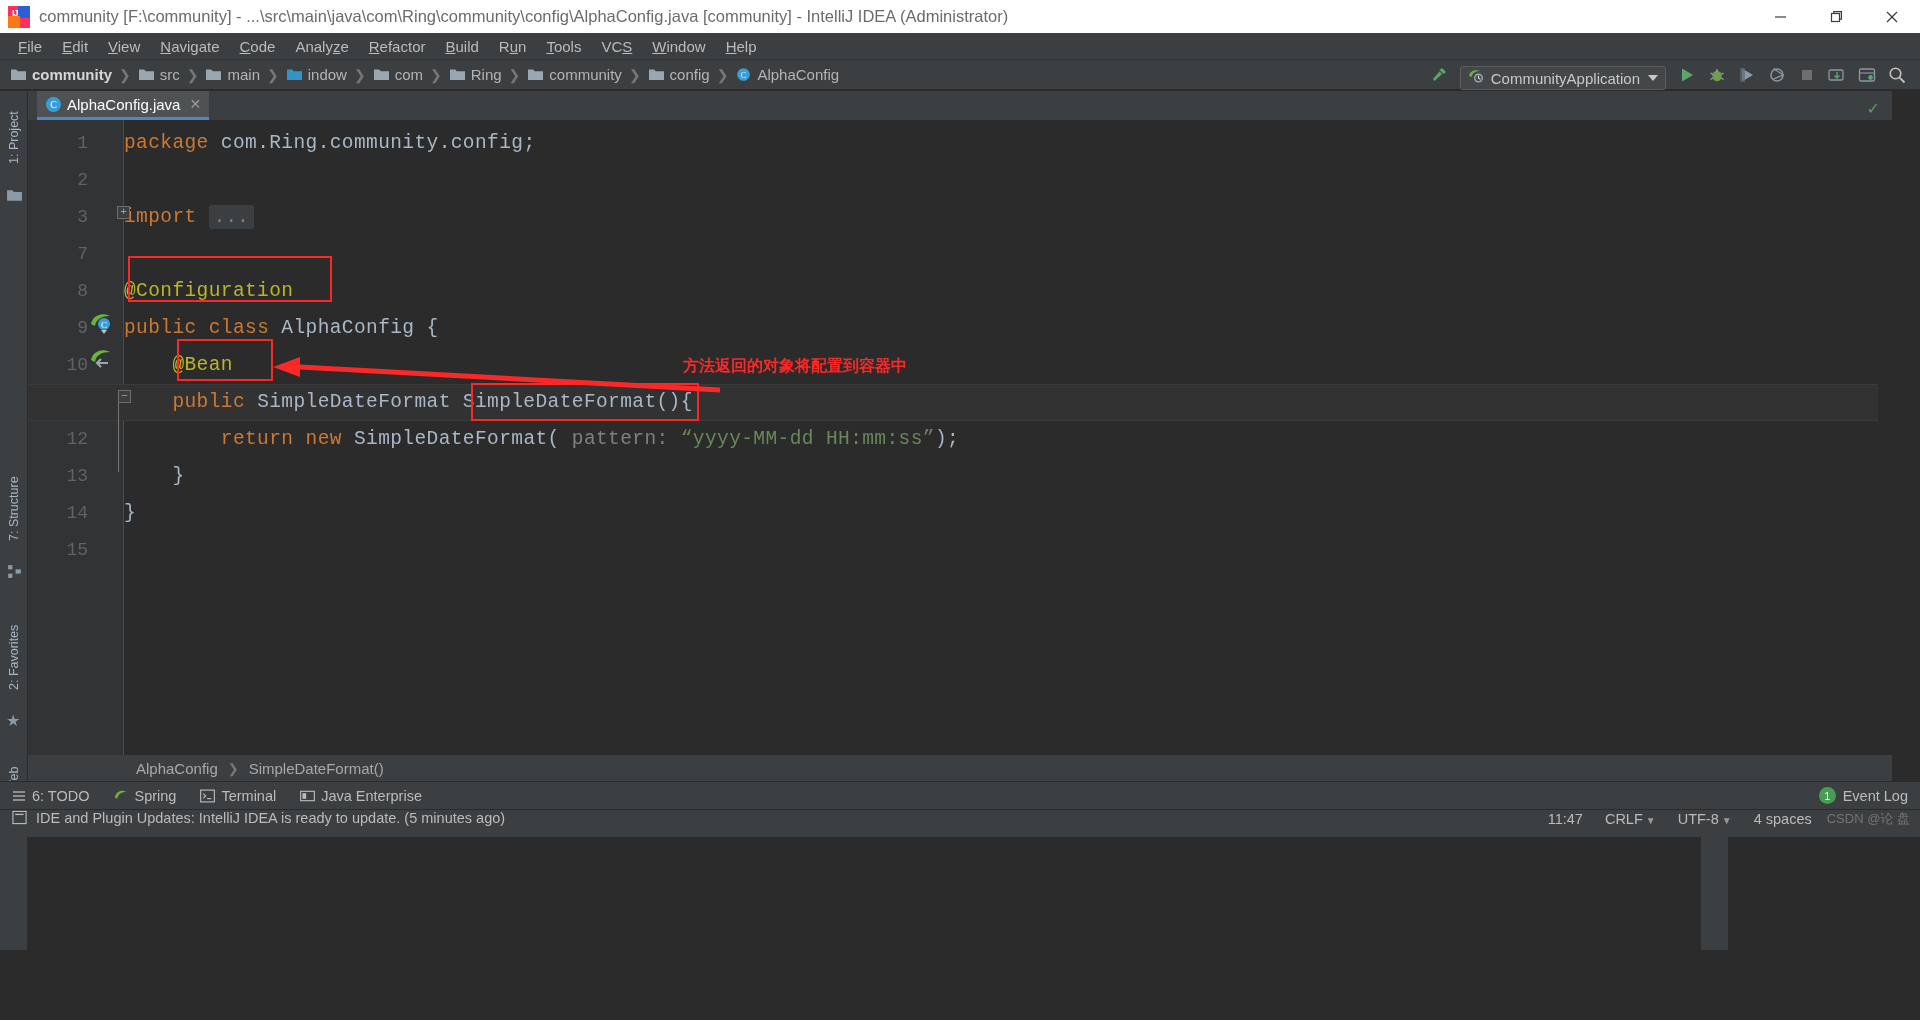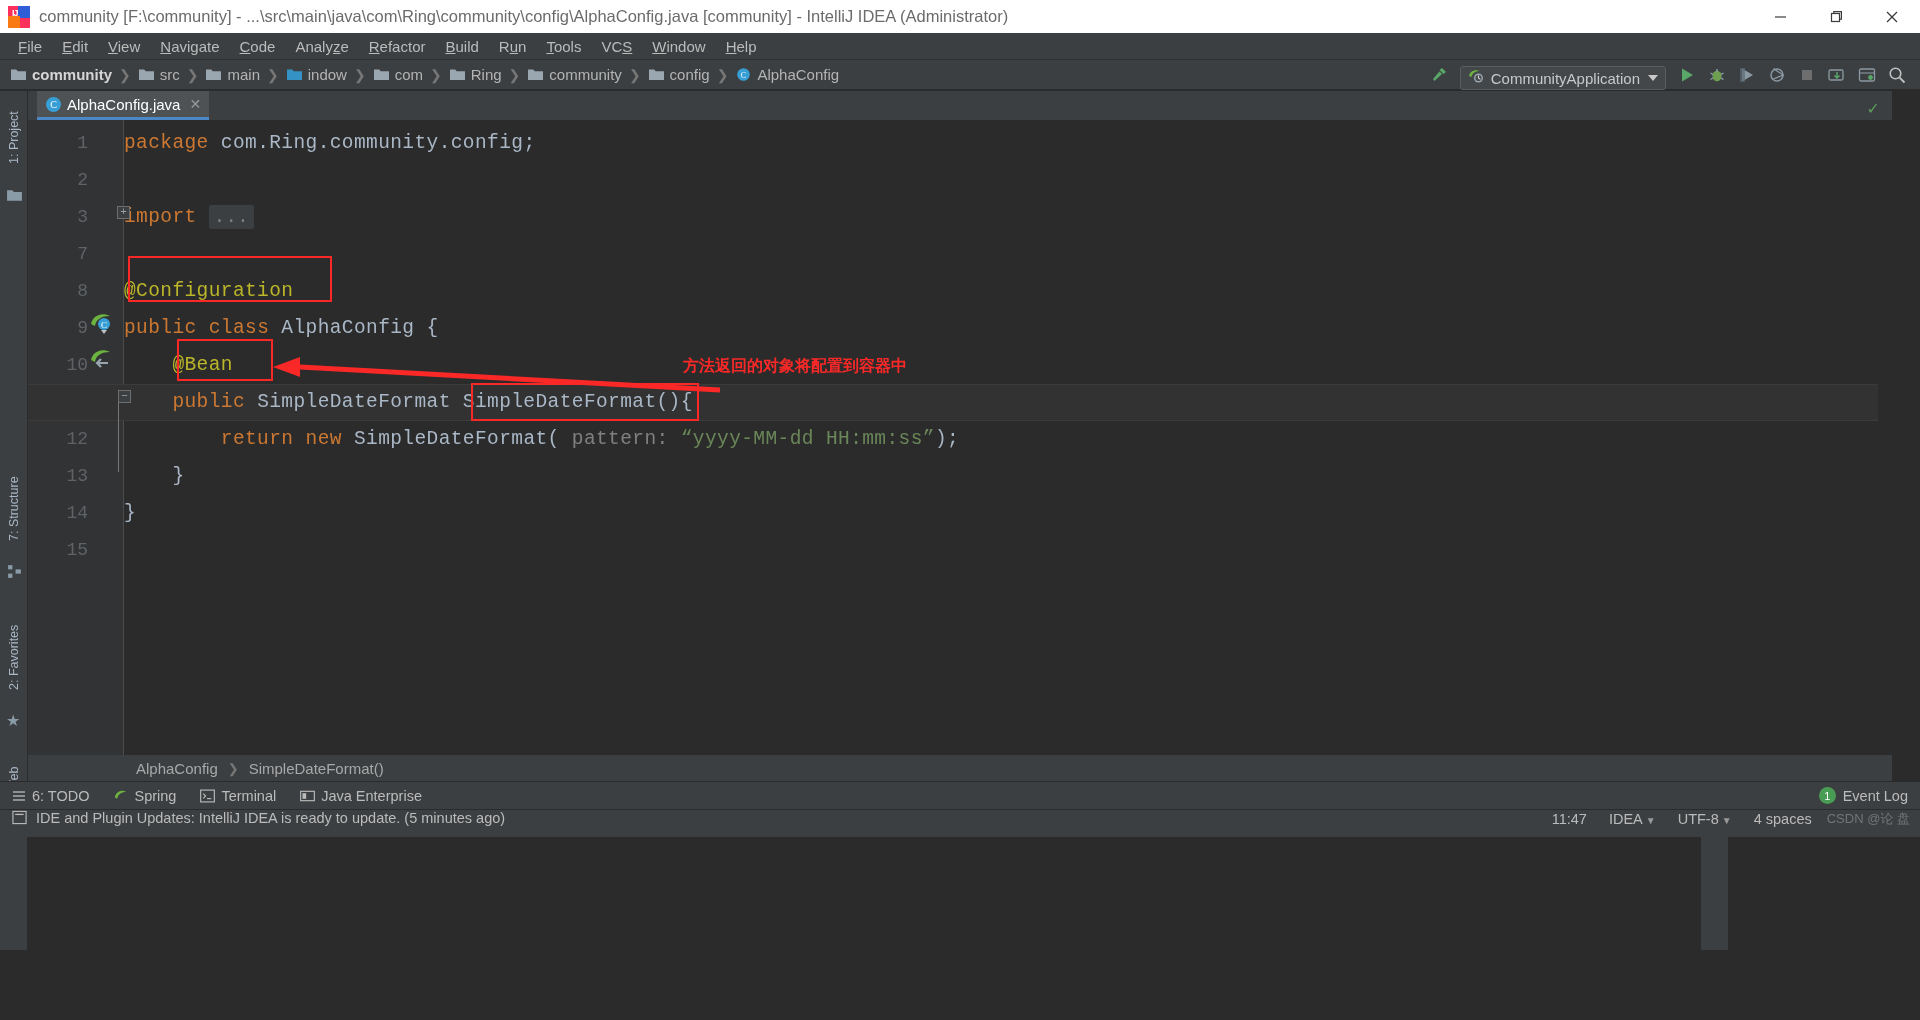--- a/index.html
+++ b/index.html
@@ -601,21 +601,21 @@
   <div class="statusbar">
     <svg width="15" height="15" viewBox="0 0 16 16" style="position:absolute; left:12px;">
       <rect x="1" y="1.5" width="14" height="13" fill="none" stroke="#bbbbbb" stroke-width="1.2"></rect>
       <rect x="3.4" y="4" width="9" height="1.4" fill="#bbbbbb"></rect>
     </svg>
     <span class="status-msg">IDE and Plugin Updates: IntelliJ IDEA is ready to update. (5 minutes ago)</span>
 
     <div class="status-right">
       <span class="st-item">11:47</span>
       <span class="st-item">
-        <span>IDEA</span><span class="st-arrows">▼</span>
+        <span>CRLF</span><span class="st-arrows">▼</span>
       </span>
       <span class="st-item">
         <span>UTF-8</span><span class="st-arrows">▼</span>
       </span>
       <span class="st-item">4 spaces</span>
       <span class="csdn">CSDN @论 盘</span>
     </div>
   </div>
 
 </div>

